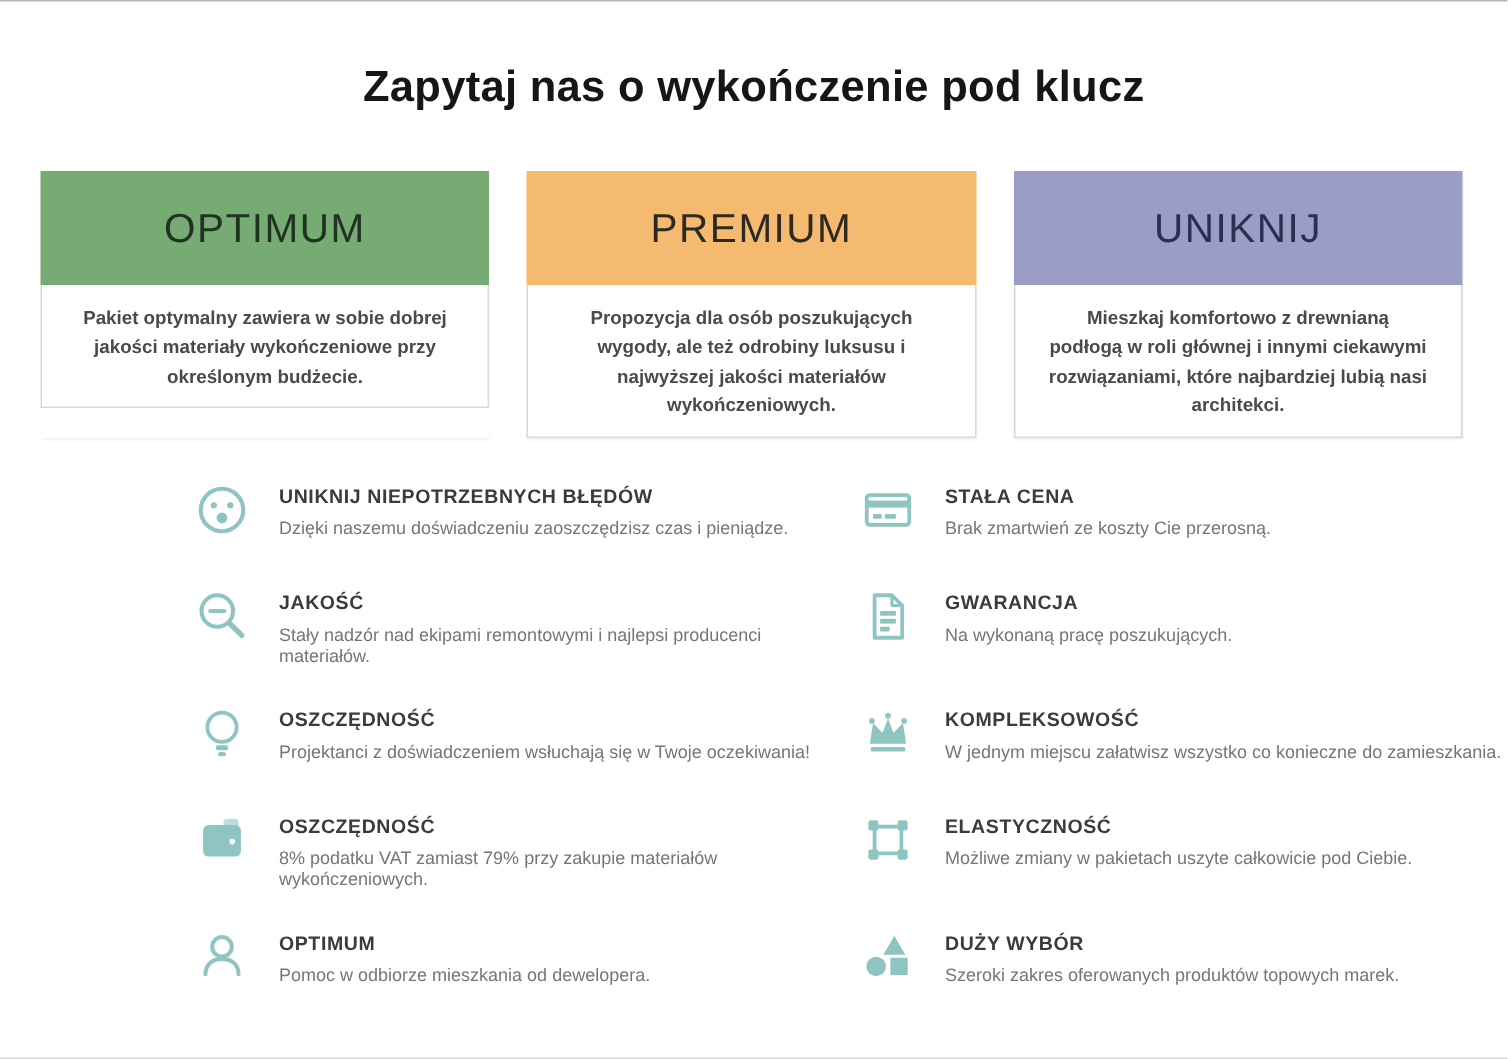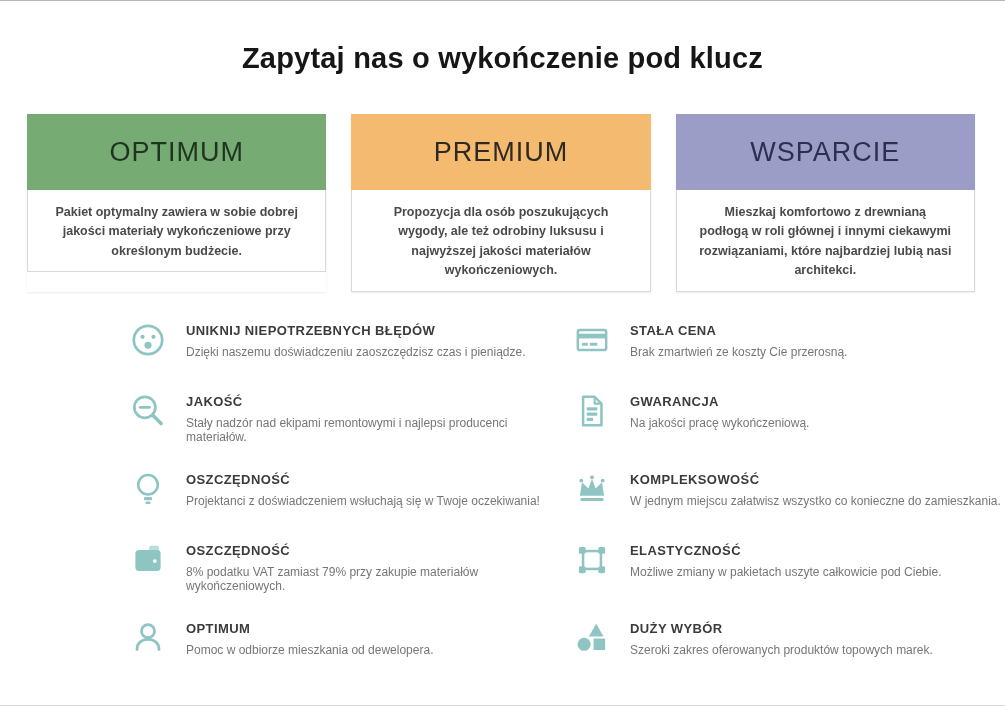--- a/index.html
+++ b/index.html
@@ -97,21 +97,21 @@
 
   <div class="card">
     <div class="card-header premium">
       <span>PREMIUM</span>
     </div>
     <div class="card-body">Propozycja dla osób poszukujących wygody, ale też odrobiny luksusu i najwyższej jakości materiałów wykończeniowych.</div>
   </div>
 
   <div class="card">
     <div class="card-header prestige">
-      <span>WSPARCIE</span>
+      <span>UNIKNIJ</span>
     </div>
     <div class="card-body">Mieszkaj komfortowo z drewnianą podłogą w roli głównej i innymi ciekawymi rozwiązaniami, które najbardziej lubią nasi architekci.</div>
   </div>
 
 </div>
 
 <div class="features">
 
   <div class="feature">
     <span class="ficon">
@@ -162,21 +162,21 @@
       <svg viewBox="0 0 40 40">
         <path class="stroke" d="M11.5 6.5 h11 l6.5 6.5 v20.5 h-17.5 z" stroke-width="2.4" stroke-linejoin="round"></path>
         <path class="stroke" d="M22.5 6.5 v6.5 h6.5" stroke-width="2" stroke-linejoin="round"></path>
         <rect class="fillc" x="15" y="16.5" width="10" height="3"></rect>
         <rect class="fillc" x="15" y="21.5" width="10" height="3"></rect>
         <rect class="fillc" x="15" y="26.5" width="6" height="3"></rect>
       </svg>
     </span>
     <div class="ftext">
       <div class="ftitle">GWARANCJA</div>
-      <div class="fdesc">Na jakości pracę wykończeniową.</div>
+      <div class="fdesc">Na wykonaną pracę poszukujących.</div>
     </div>
   </div>
 
   <div class="feature">
     <span class="ficon">
       <svg viewBox="0 0 40 40">
         <circle class="stroke" cx="20" cy="16" r="9.3" stroke-width="2.4"></circle>
         <rect class="fillc" x="16" y="27.5" width="8" height="3.2" rx="1.5"></rect>
         <rect class="fillc" x="17.5" y="31.8" width="5" height="2.6" rx="1.3"></rect>
       </svg>

